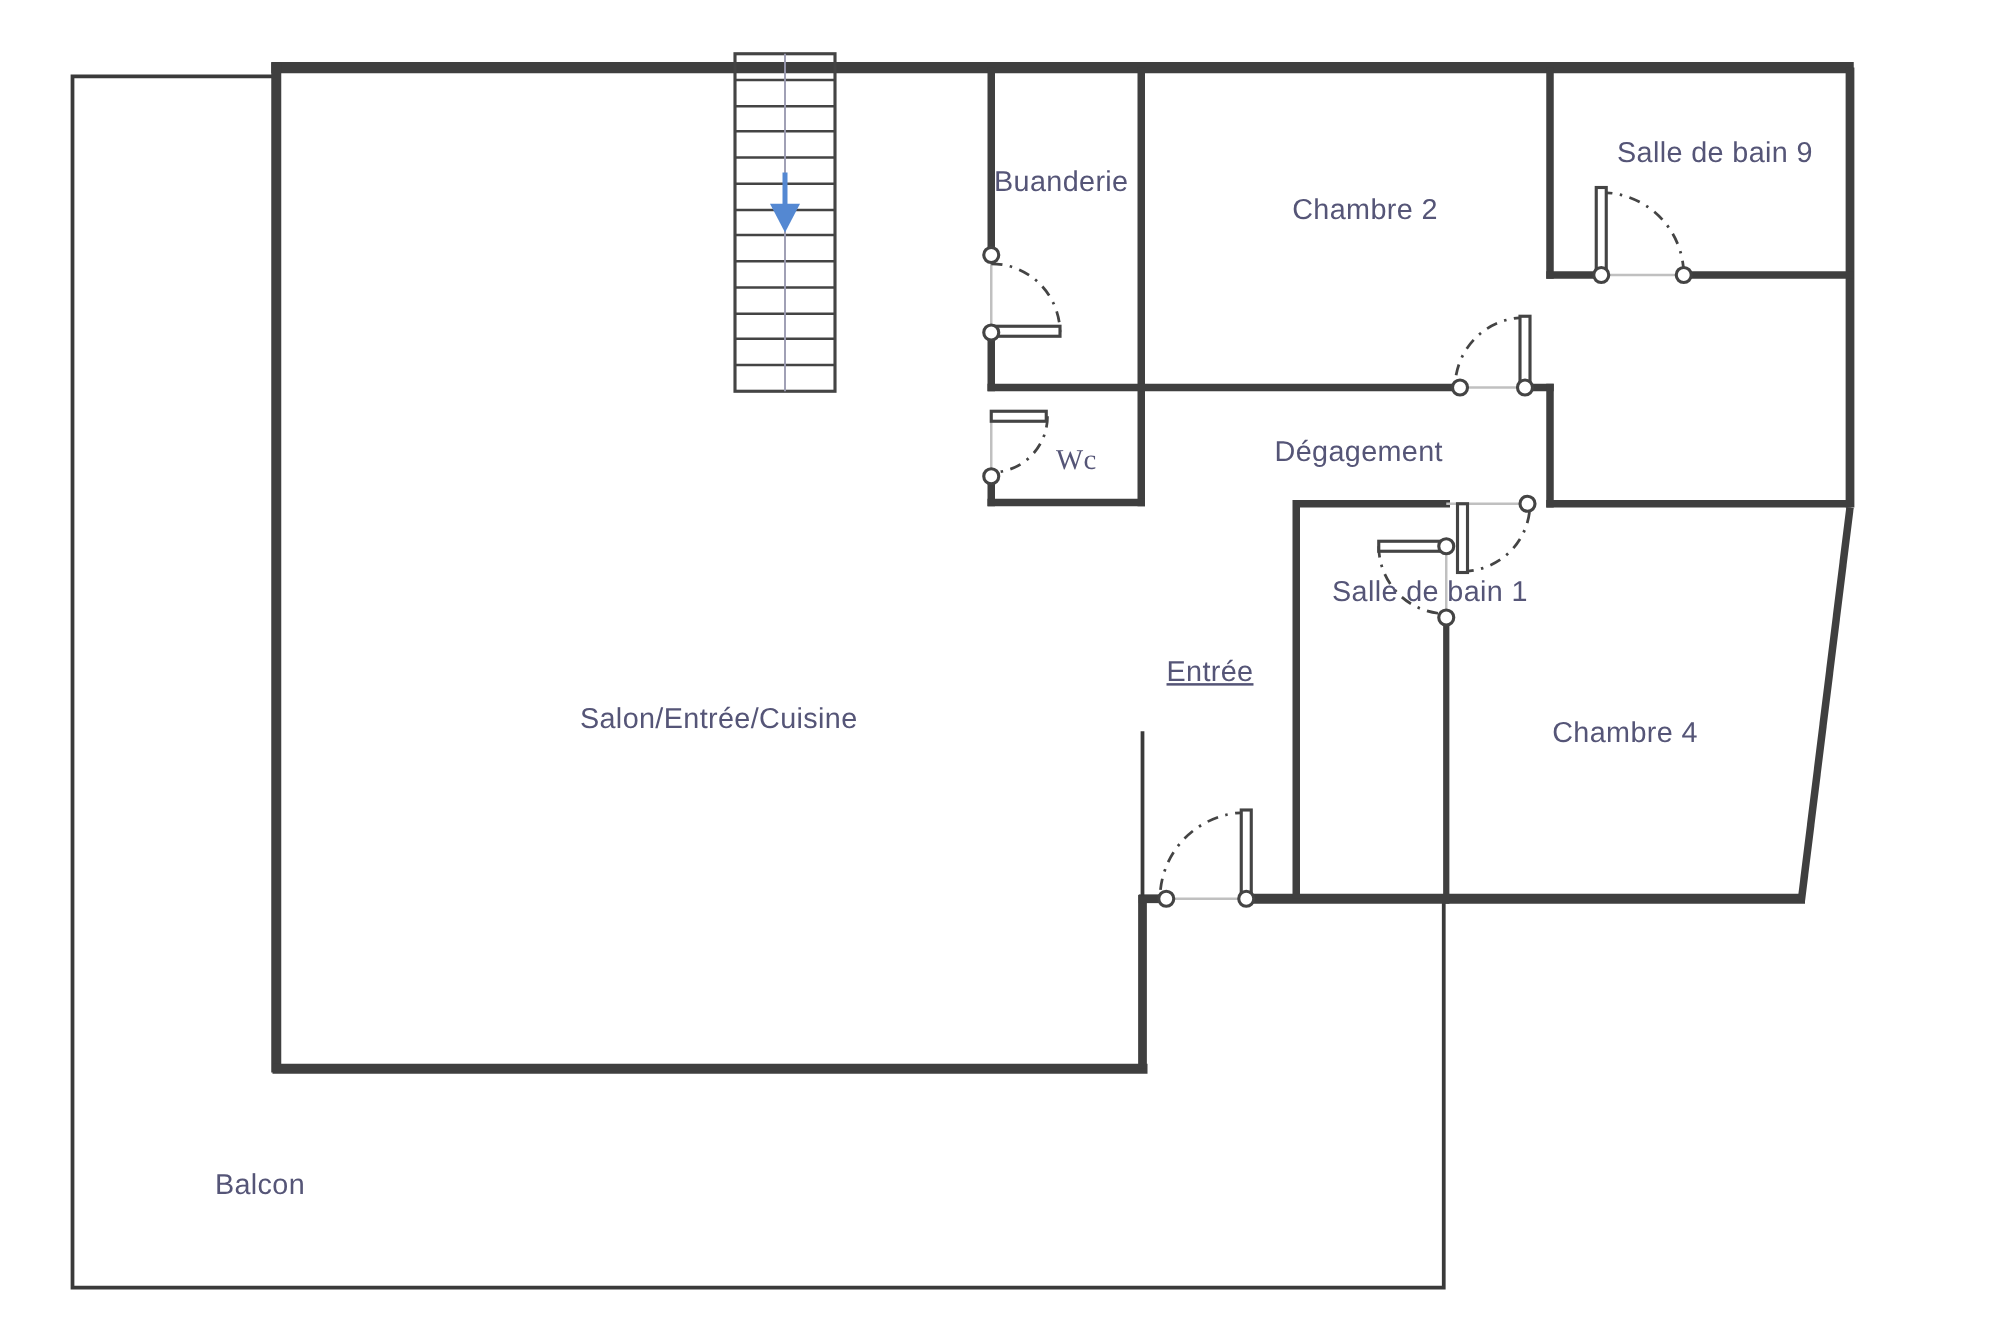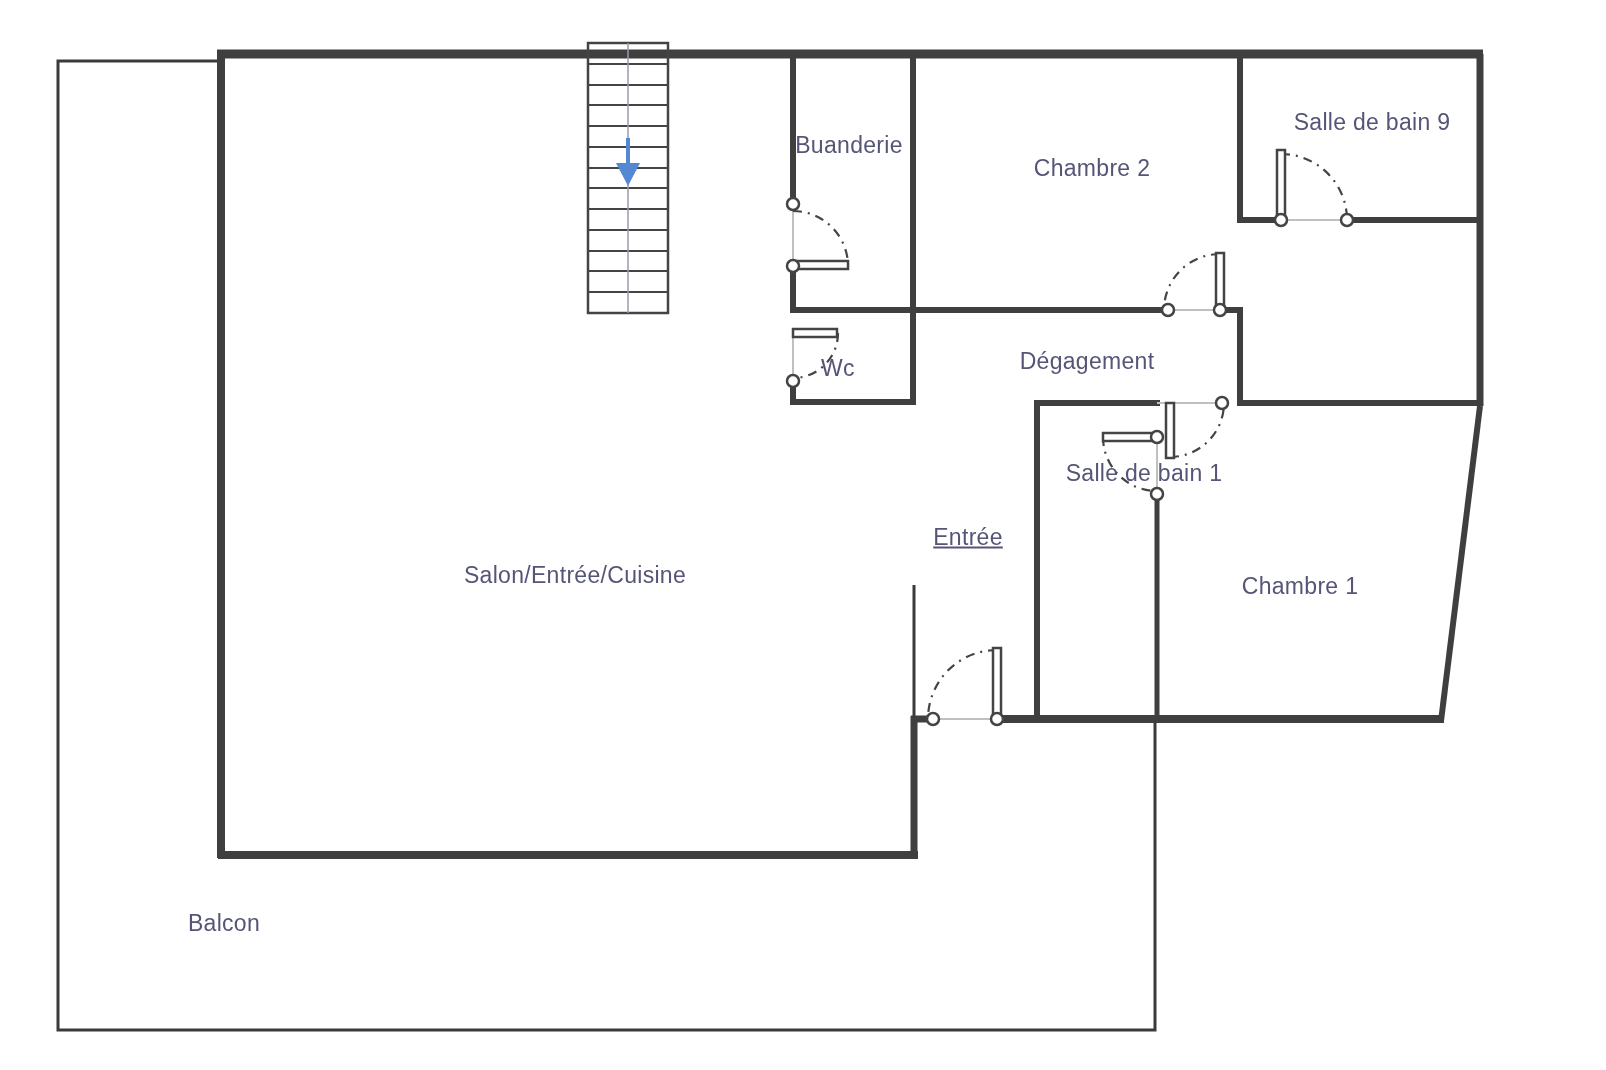--- a/index.html
+++ b/index.html
@@ -128,20 +128,20 @@
       <circle cx="1157" cy="437" r="6"></circle>
       <circle cx="1157" cy="494" r="6"></circle>
       <circle cx="933" cy="719" r="6"></circle>
       <circle cx="997" cy="719" r="6"></circle>
     </g>
   </svg>
 
   <div class="room-label" style="left:849px;  top:145px;">Buanderie</div>
   <div class="room-label" style="left:1092px; top:168px;">Chambre 2</div>
   <div class="room-label" style="left:1372px; top:122px;">Salle de bain 9</div>
-  <div class="room-label" style="left:838px;  top:368px;">Wc</div>
+  <div class="room-label" style="left:861px;  top:368px;font-family:Liberation Serif, serif;">Wc</div>
   <div class="room-label" style="left:1087px; top:361px;text-align:right;">Dégagement</div>
   <div class="room-label" style="left:1144px; top:473px;">Salle de bain 1</div>
   <div class="room-label" style="left:968px;  top:537px;text-decoration:underline;">Entrée</div>
   <div class="room-label" style="left:575px;  top:575px;">Salon/Entrée/Cuisine</div>
-  <div class="room-label" style="left:1300px; top:586px;">Chambre 1</div>
-  <div class="room-label" style="left:208px;  top:923px;margin-left:16px;">Balcon</div>
+  <div class="room-label" style="left:1300px; top:586px;">Chambre 4</div>
+  <div class="room-label" style="left:208px;  top:948px;">Balcon</div>
 </div>
 
 </body></html>

